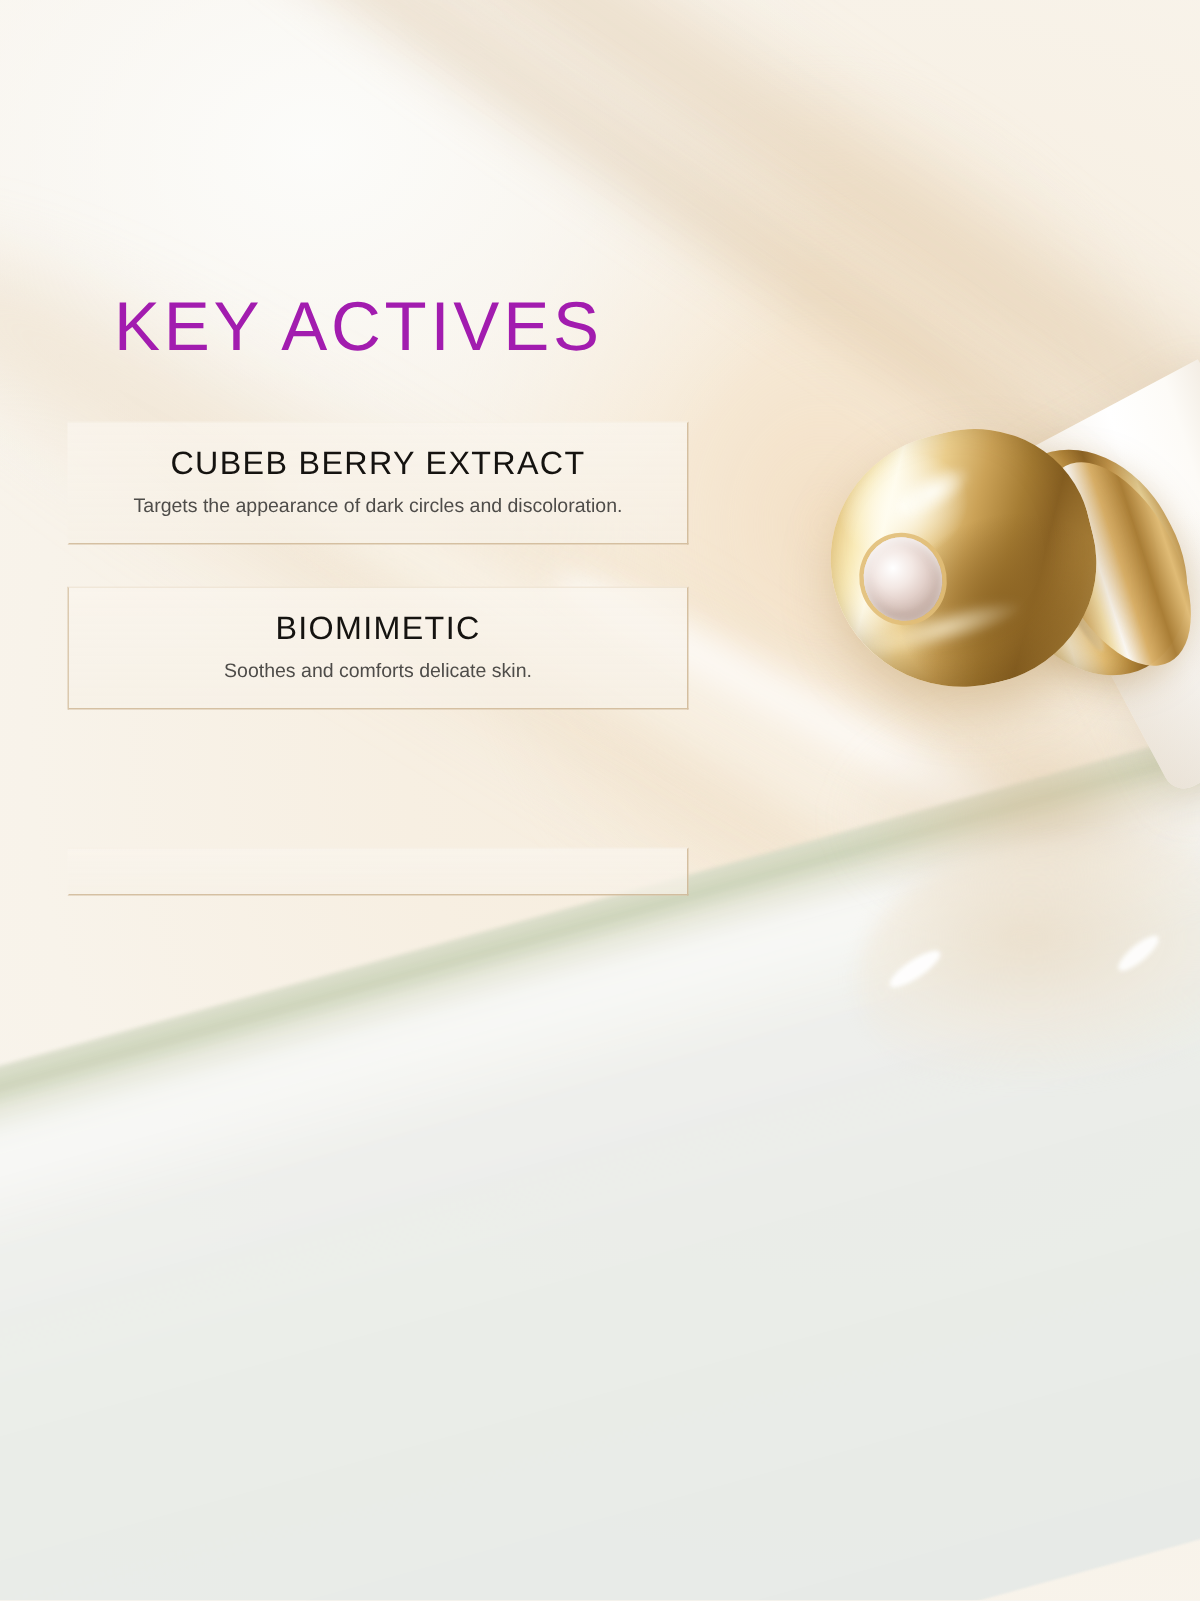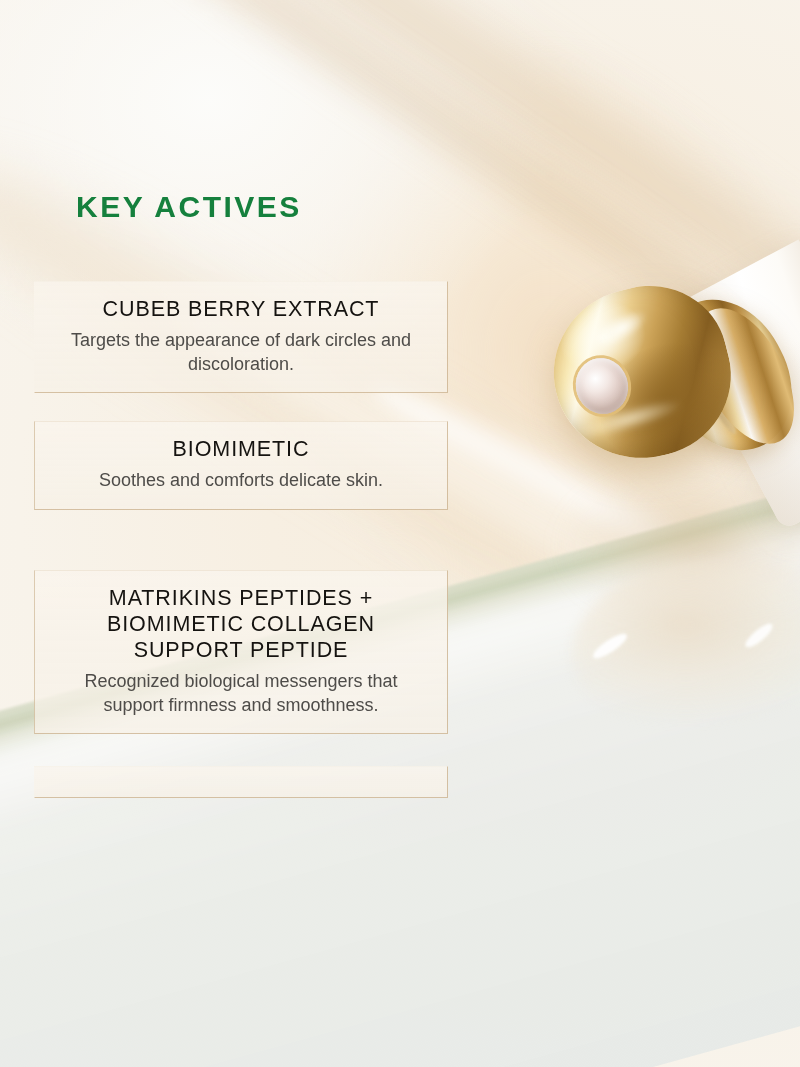--- a/index.html
+++ b/index.html
@@ -247,29 +247,29 @@
     filter:blur(1.5px);
     opacity:.9;
   }
 
   
   .content { position:absolute; inset:0; }
 
   .page-title {
     position:absolute;
     left:76px; top:190px;
-    font-size:30px;
-    font-weight:700;
+    font-size:46px;
+    font-weight:400;
     letter-spacing:2.5px;
-    color:#15803d;
+    color:#a21caf;
     font-family:"Liberation Sans", sans-serif;
     white-space:nowrap;
   }
 
-  .cards { position:absolute; left:34px; top:281px; width:414px; }
+  .cards { position:absolute; left:45px; top:281px; width:414px; }
 
   .card {
     position:relative;
     width:414px;
     background:linear-gradient(180deg, rgba(250,245,237,.80) 0%, rgba(247,241,231,.74) 100%);
     border-right:1.2px solid rgba(184,150,103,.55);
     border-bottom:1.2px solid rgba(184,150,103,.55);
     border-left:1.2px solid rgba(184,150,103,.0);
     border-top:1.2px solid rgba(184,150,103,.0);
     padding:14px 26px 16px;
@@ -283,21 +283,21 @@
   .card-title {
     font-size:21.5px;
     font-weight:400;
     letter-spacing:.9px;
     color:#151310;
     line-height:1.22;
     margin-bottom:7px;
     font-family:"Liberation Sans", sans-serif;
   }
   .card-desc {
-    font-size:18px;
+    font-size:13px;
     font-weight:400;
     color:#4e4c49;
     line-height:1.3;
     font-family:"Liberation Sans", sans-serif;
   }
 
   .gap-1 { height:28px; }
   .gap-2 { height:30px; }
   .gap-3 { height:30px; }
   .gap-4 { height:32px; }
@@ -354,24 +354,20 @@
       <div class="card edged">
         <div class="card-title">BIOMIMETIC</div>
         <div class="card-desc">Soothes and comforts delicate skin.</div>
       </div>
 
       <div class="gap-2"></div>
 
 
       <div class="gap-3"></div>
 
-      <div class="card edged">
-        <div class="card-title">MATRIKINS PEPTIDES + BIOMIMETIC COLLAGEN SUPPORT PEPTIDE</div>
-        <div class="card-desc">Recognized biological messengers that support firmness and smoothness.</div>
-      </div>
 
       <div class="gap-4"></div>
 
       <div class="card">
       </div>
 
     </div>
   </div>
 </div>
 

